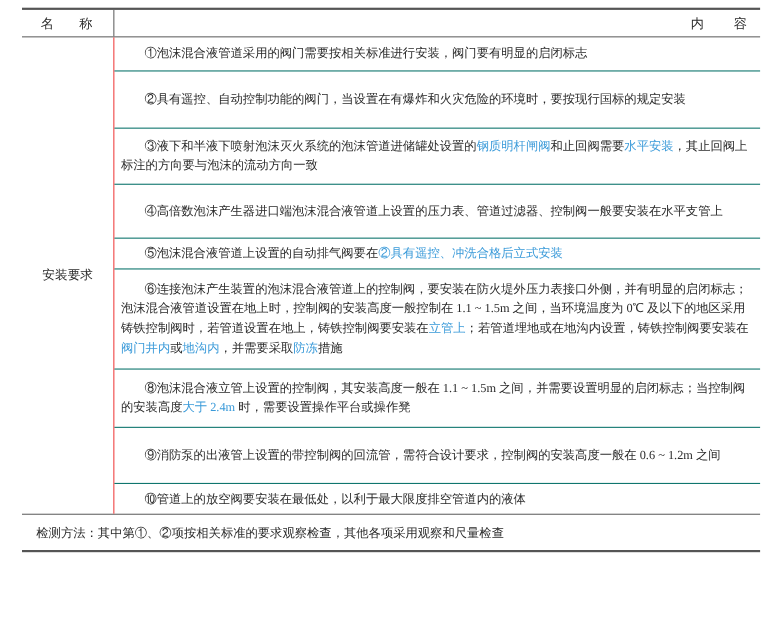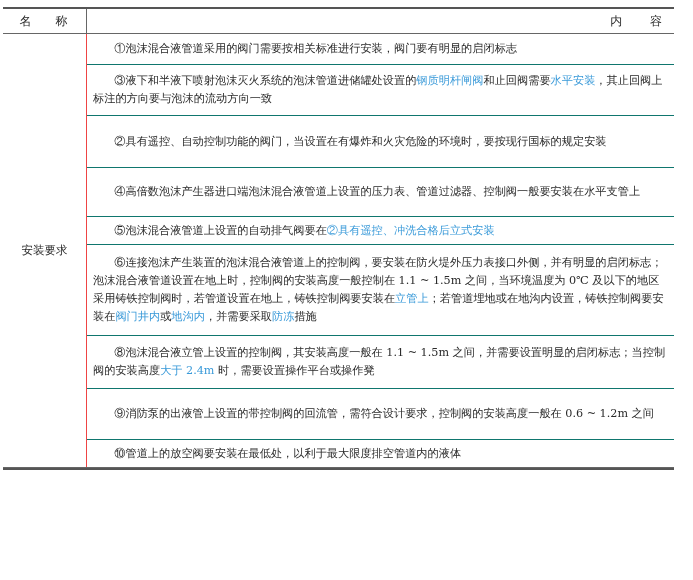--- a/index.html
+++ b/index.html
@@ -2,22 +2,22 @@
 <html><head>
   <meta charset="utf-8">
   <style>
     html, body { margin: 0; padding: 0; background: #ffffff; }
     body {
       width: 693px; height: 580px; position: relative; overflow: hidden;
       font-family: "DejaVu Serif", "Liberation Serif", serif;
       color: #2a2a2a;
     }
     .table {
-      position: absolute; left: 3px; top: 7px; width: 671px;
-      border-top: 2px solid #555; border-bottom: 2.5px solid #555;
+      position: absolute; left: 20px; top: 7px; width: 671px;
+      border-top: 2px solid #555; border-bottom: 2.5px solid #555; font-family: Liberation Serif, serif;
     }
     .row-header {
       display: flex; height: 24px; border-bottom: 1px solid #666;
       font-size: 12px; align-items: center;
     }
     .hcell-name { width: 84px; text-align: center; letter-spacing: 10px; padding-left: 8px; box-sizing: border-box; border-right: 1px solid #666; height: 100%; display:flex; align-items:center; justify-content:center; }
     .hcell-content { flex: 1; text-align: right; letter-spacing: 12px; }
     .body { display: flex; border-bottom: 1px solid #666; }
     .left {
       width: 84px; border-right: 1px solid #ef4444; box-sizing: border-box;
@@ -47,25 +47,25 @@
   <div class="row-header">
     <div class="hcell-name">名 称</div>
     <div class="hcell-content">内 容</div>
   </div>
   <div class="body">
     <div class="left">安装要求</div>
     <div class="items" id="items">
         <div class="item" style="height: 31px;">
           <span class="txt"><span>①泡沫混合液管道采用的阀门需要按相关标准进行安装，阀门要有明显的启闭标志</span></span>
         </div>
+        <div class="item" style="height: 52px;">
+          <span class="txt"><span>②具有遥控、自动控制功能的阀门，当设置在有爆炸和火灾危险的环境时，要按现行国标的规定安装</span></span>
+        </div>
         <div class="item" style="height: 51px;">
           <span class="txt"><span>③液下和半液下喷射泡沫灭火系统的泡沫管道进储罐处设置的</span><span class="hl" style="color: rgb(58, 154, 217);">钢质明杆闸阀</span><span>和止回阀需要</span><span class="hl" style="color: rgb(58, 154, 217);">水平安装</span><span>，其止回阀上标注的方向要与泡沫的流动方向一致</span></span>
-        </div>
-        <div class="item" style="height: 52px;">
-          <span class="txt"><span>②具有遥控、自动控制功能的阀门，当设置在有爆炸和火灾危险的环境时，要按现行国标的规定安装</span></span>
         </div>
         <div class="item" style="height: 49px;">
           <span class="txt"><span>④高倍数泡沫产生器进口端泡沫混合液管道上设置的压力表、管道过滤器、控制阀一般要安装在水平支管上</span></span>
         </div>
         <div class="item" style="height: 28px;">
           <span class="txt"><span>⑤泡沫混合液管道上设置的自动排气阀要在</span><span class="hl" style="color: rgb(58, 154, 217);">②具有遥控、冲洗合格后立式安装</span></span>
         </div>
         <div class="item" style="height: 91px;">
           <span class="txt"><span>⑥连接泡沫产生装置的泡沫混合液管道上的控制阀，要安装在防火堤外压力表接口外侧，并有明显的启闭标志；泡沫混合液管道设置在地上时，控制阀的安装高度一般控制在 1.1 ~ 1.5m 之间，当环境温度为 0℃ 及以下的地区采用铸铁控制阀时，若管道设置在地上，铸铁控制阀要安装在</span><span class="hl" style="color: rgb(58, 154, 217);">立管上</span><span>；若管道埋地或在地沟内设置，铸铁控制阀要安装在</span><span class="hl" style="color: rgb(58, 154, 217);">阀门井内</span><span>或</span><span class="hl" style="color: rgb(58, 154, 217);">地沟内</span><span>，并需要采取</span><span class="hl" style="color: rgb(58, 154, 217);">防冻</span><span>措施</span></span>
         </div>
@@ -73,13 +73,14 @@
           <span class="txt"><span>⑧泡沫混合液立管上设置的控制阀，其安装高度一般在 1.1 ~ 1.5m 之间，并需要设置明显的启闭标志；当控制阀的安装高度</span><span class="hl" style="color: rgb(58, 154, 217);">大于 2.4m</span><span> 时，需要设置操作平台或操作凳</span></span>
         </div>
         <div class="item" style="height: 51px;">
           <span class="txt"><span>⑨消防泵的出液管上设置的带控制阀的回流管，需符合设计要求，控制阀的安装高度一般在 0.6 ~ 1.2m 之间</span></span>
         </div>
         <div class="item" style="height: 27px;">
           <span class="txt"><span>⑩管道上的放空阀要安装在最低处，以利于最大限度排空管道内的液体</span></span>
         </div>
       </div>
   </div>
+  <div class="footer">检测方法：其中第①、②项按相关标准的要求观察检查，其他各项采用观察和尺量检查</div>
 </div>
 
 </body></html>

